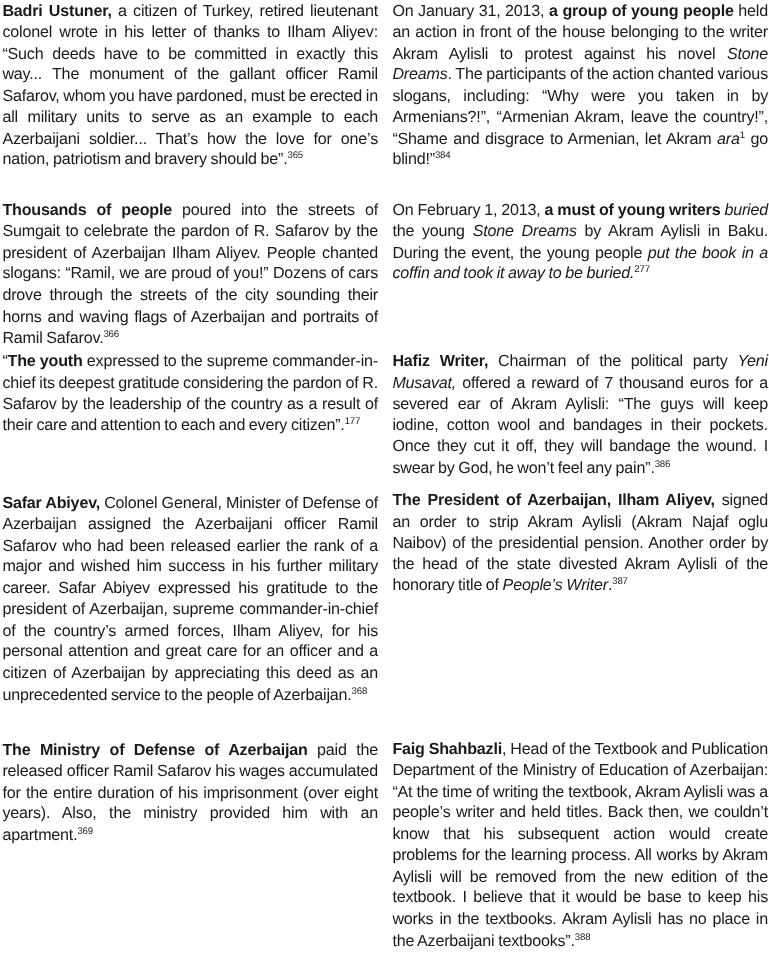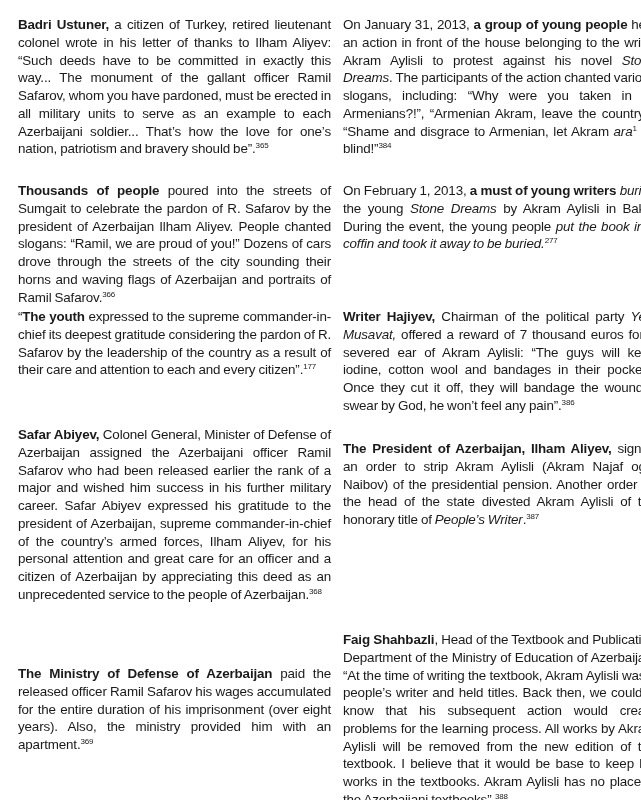--- a/index.html
+++ b/index.html
@@ -11,45 +11,45 @@
   .col {
     position: absolute; top: 0;
     font-size: 13.4px;
     line-height: 17.75px;
     letter-spacing: -0.15px;
   }
   .col.left { left: 2px; width: 313px; }
   .col.right { left: 327px; width: 313px; }
   .para {
     position: absolute; left: 0; width: 100%;
-    margin: 16px; text-align: justify;
+    margin: 0; text-align: justify;
     word-spacing: -0.5px;
   }
   .para b { font-weight: bold; }
   .para i { font-style: italic; }
   sup { font-size: 8px; line-height: 0; vertical-align: 5px; }
 </style>
 </head>
 <body>
 
 <div class="col left">
   <p class="para" style="top:0px"><b>Badri Ustuner,</b><span> a citizen of Turkey, retired lieutenant colonel wrote in his letter of thanks to Ilham Aliyev: “Such deeds have to be committed in exactly this way... The monument of the gallant officer Ramil Safarov, whom you have pardoned, must be erected in all military units to serve as an example to each Azerbaijani soldier... That’s how the love for one’s nation, patriotism and bravery should be”.</span><sup>365</sup></p>
 
   <p class="para" style="top:166px"><b>Thousands of people</b><span> poured into the streets of Sumgait to celebrate the pardon of R. Safarov by the president of Azerbaijan Ilham Aliyev. People chanted slogans: “Ramil, we are proud of you!” Dozens of cars drove through the streets of the city sounding their horns and waving flags of Azerbaijan and portraits of Ramil Safarov.</span><sup>366</sup></p>
 
   <p class="para" style="top:292px"><span>“</span><b>The youth</b><span> expressed to the supreme commander-in-chief its deepest gratitude considering the pardon of R. Safarov by the leadership of the country as a result of their care and attention to each and every citizen”.</span><sup>177</sup></p>
 
   <p class="para" style="top:410px"><b>Safar Abiyev,</b><span> Colonel General, Minister of Defense of Azerbaijan assigned the Azerbaijani officer Ramil Safarov who had been released earlier the rank of a major and wished him success in his further military career. Safar Abiyev expressed his gratitude to the president of Azerbaijan, supreme commander-in-chief of the country’s armed forces, Ilham Aliyev, for his personal attention and great care for an officer and a citizen of Azerbaijan by appreciating this deed as an unprecedented service to the people of Azerbaijan.</span><sup>368</sup></p>
 
-  <p class="para" style="top:649px"><b>The Ministry of Defense of Azerbaijan</b><span> paid the released officer Ramil Safarov his wages accumulated for the entire duration of his imprisonment (over eight years). Also, the ministry provided him with an apartment.</span><sup>369</sup></p>
+  <p class="para" style="top:616px"><b>The Ministry of Defense of Azerbaijan</b><span> paid the released officer Ramil Safarov his wages accumulated for the entire duration of his imprisonment (over eight years). Also, the ministry provided him with an apartment.</span><sup>369</sup></p>
 </div>
 
 <div class="col right">
   <p class="para" style="top:0px"><span>On January 31, 2013, </span><b>a group of young people</b><span> held an action in front of the house belonging to the writer Akram Aylisli to protest against his novel </span><i>Stone Dreams</i><span>. The participants of the action chanted various slogans, including: “Why were you taken in by Armenians?!”, “Armenian Akram, leave the country!”, “Shame and disgrace to Armenian, let Akram </span><i>ara</i><sup>1</sup><span> go blind!”</span><sup>384</sup></p>
 
   <p class="para" style="top:166px"><span>On February 1, 2013, </span><b>a must of young writers</b><span> </span><i>buried</i><span> the young </span><i>Stone Dreams</i><span> by Akram Aylisli in Baku. During the event, the young people </span><i>put the book in a coffin and took it away to be buried.</i><sup>277</sup></p>
 
-  <p class="para" style="top:292px"><b>Writer Hajiyev,</b><span> Chairman of the political party </span><i>Yeni Musavat,</i><span> offered a reward of 7 thousand euros for a severed ear of Akram Aylisli: “The guys will keep iodine, cotton wool and bandages in their pockets. Once they cut it off, they will bandage the wound. I swear by God, he won’t feel any pain”.</span><sup>386</sup></p>
+  <p class="para" style="top:292px"><b>Hafiz Writer,</b><span> Chairman of the political party </span><i>Yeni Musavat,</i><span> offered a reward of 7 thousand euros for a severed ear of Akram Aylisli: “The guys will keep iodine, cotton wool and bandages in their pockets. Once they cut it off, they will bandage the wound. I swear by God, he won’t feel any pain”.</span><sup>386</sup></p>
 
-  <p class="para" style="top:424px"><b>The President of Azerbaijan, Ilham Aliyev,</b><span> signed an order to strip Akram Aylisli (Akram Najaf oglu Naibov) of the presidential pension. Another order by the head of the state divested Akram Aylisli of the honorary title of </span><i>People’s Writer</i><span>.</span><sup>387</sup></p>
+  <p class="para" style="top:408px"><b>The President of Azerbaijan, Ilham Aliyev,</b><span> signed an order to strip Akram Aylisli (Akram Najaf oglu Naibov) of the presidential pension. Another order by the head of the state divested Akram Aylisli of the honorary title of </span><i>People’s Writer</i><span>.</span><sup>387</sup></p>
 
   <p class="para" style="top:615px"><b>Faig Shahbazli</b><span>, Head of the Textbook and Publication Department of the Ministry of Education of Azerbaijan: “At the time of writing the textbook, Akram Aylisli was a people’s writer and held titles. Back then, we couldn’t know that his subsequent action would create problems for the learning process. All works by Akram Aylisli will be removed from the new edition of the textbook. I believe that it would be base to keep his works in the textbooks. Akram Aylisli has no place in the Azerbaijani textbooks”.</span><sup>388</sup></p>
 </div>
 
 </body></html>

